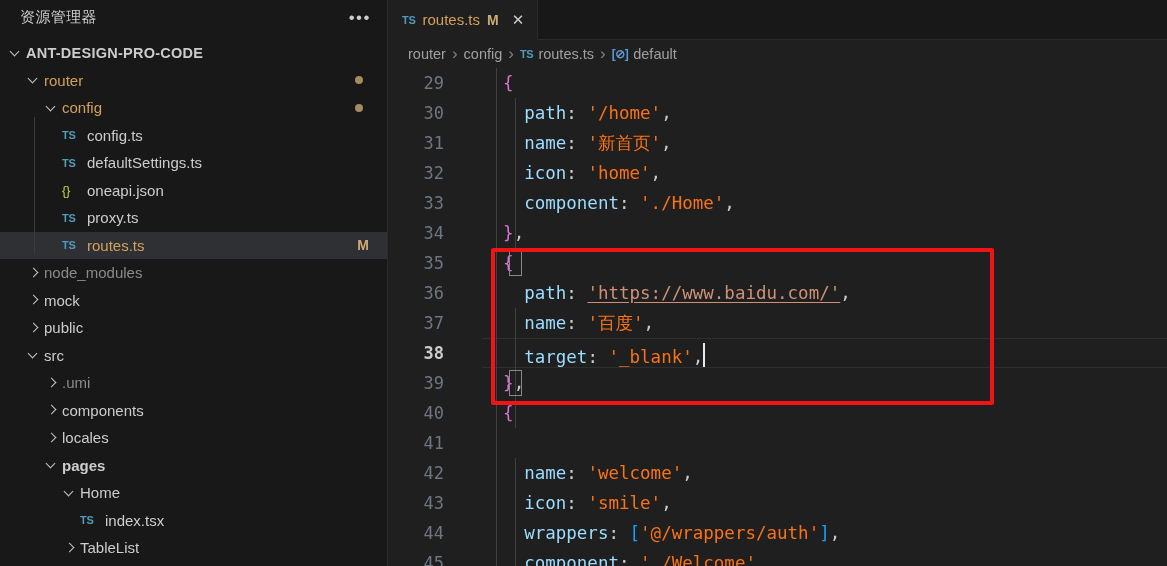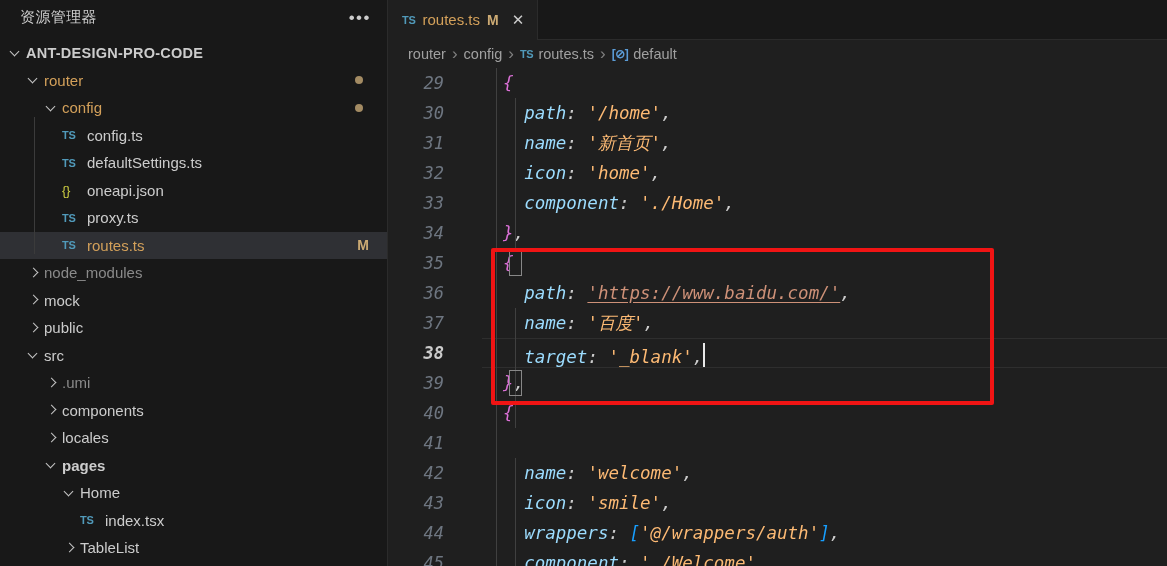--- a/index.html
+++ b/index.html
@@ -135,21 +135,20 @@
     color: #5B9BD5; font-size: 12px; font-weight: bold;
     letter-spacing: -.5px;
   }
   .bc-item { cursor: pointer; }
 
   .code-area { position: relative; height: 498px; overflow: hidden; }
   .codeline {
     height: 30px; display: flex; align-items: center;
     position: relative; font-family: "DejaVu Sans Mono", monospace;
     font-size: 17.5px;
-    font-style: italic;
   }
   .codeline.active::before,
   .codeline.active::after {
     content: ""; position: absolute; left: 94px; right: 0; height: 1px;
     background: #2E2E2E;
   }
   .codeline.active::before { top: 0; }
   .codeline.active::after  { bottom: 0; }
 
   .lnum {
@@ -165,21 +164,21 @@
     position: absolute; left: 7px; top: 0; bottom: 0;
     width: 3px; background: #2EA043;
   }
   .ctext {
     flex: 1; position: relative;
     color: #CCCCCC; white-space: pre;
     font-family: "DejaVu Sans Mono", monospace;
     font-size: 17.5px; letter-spacing: 0px;
   }
   .k-prop   { color: #9CDCFE; }
-  .k-str    { color: #fdba74; }
+  .k-str    { color: #f97316; }
   .k-punct  { color: #CCCCCC; }
   .k-brace  { color: #DA70D6; }
   .k-brack  { color: #179FFF; }
   .k-link   { color: #CE9178; text-decoration: underline; text-underline-offset: 3px; }
 
   .indent-guide {
     position: absolute; top: 0; bottom: 0; width: 1px;
     background: #404040;
   }
   .brmatch {

